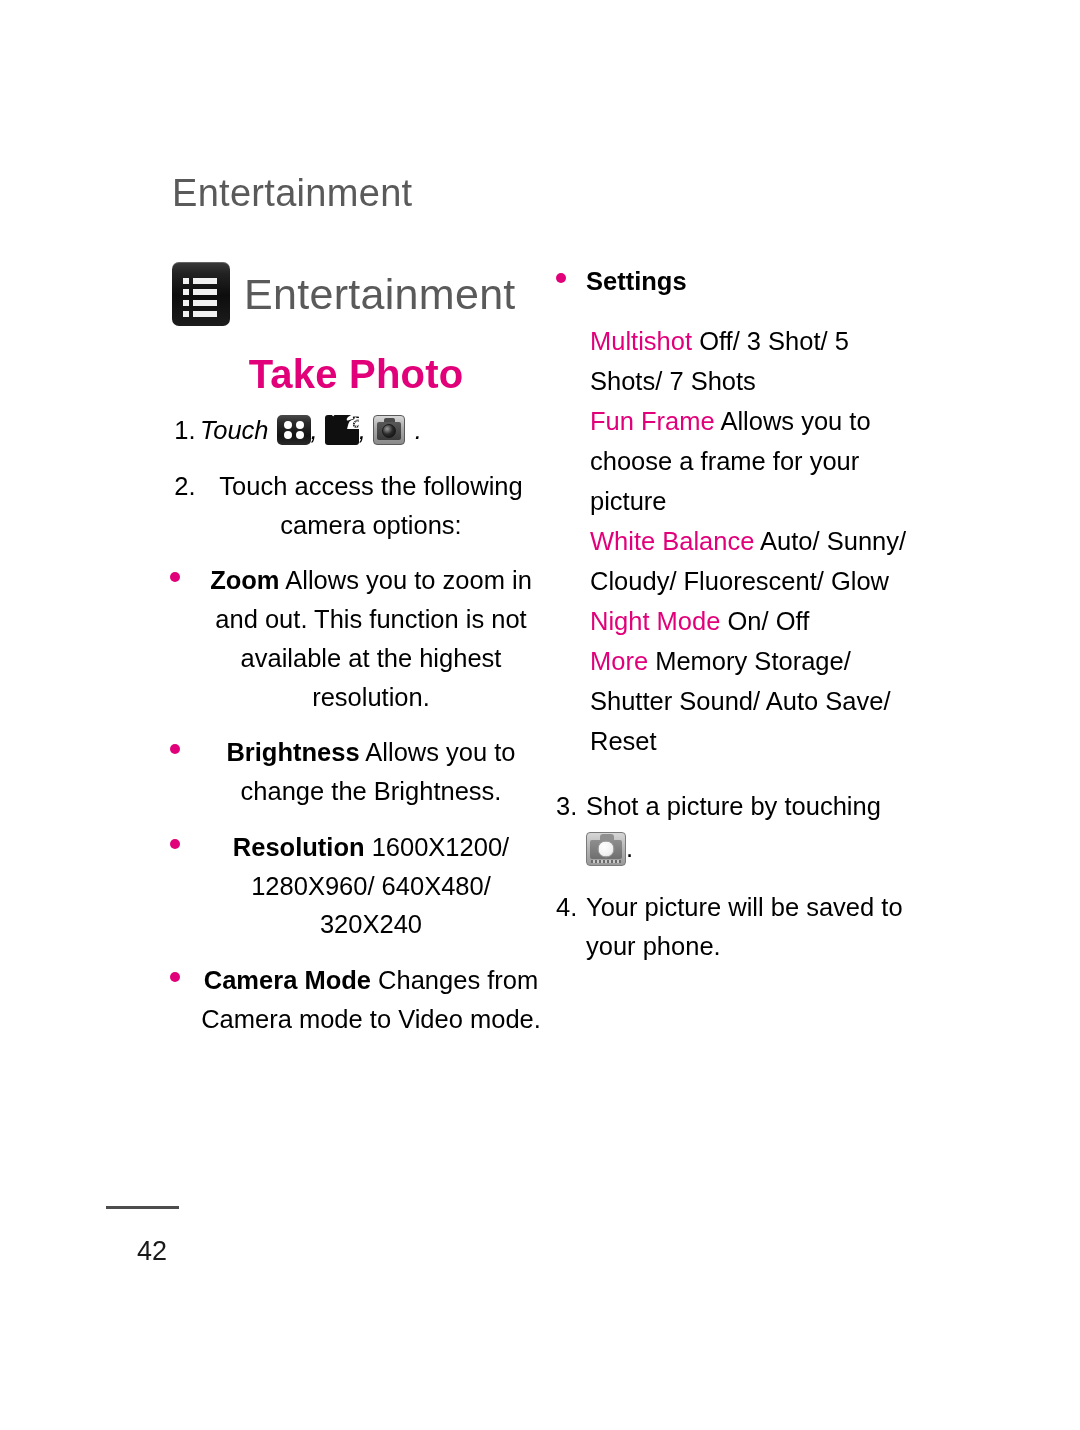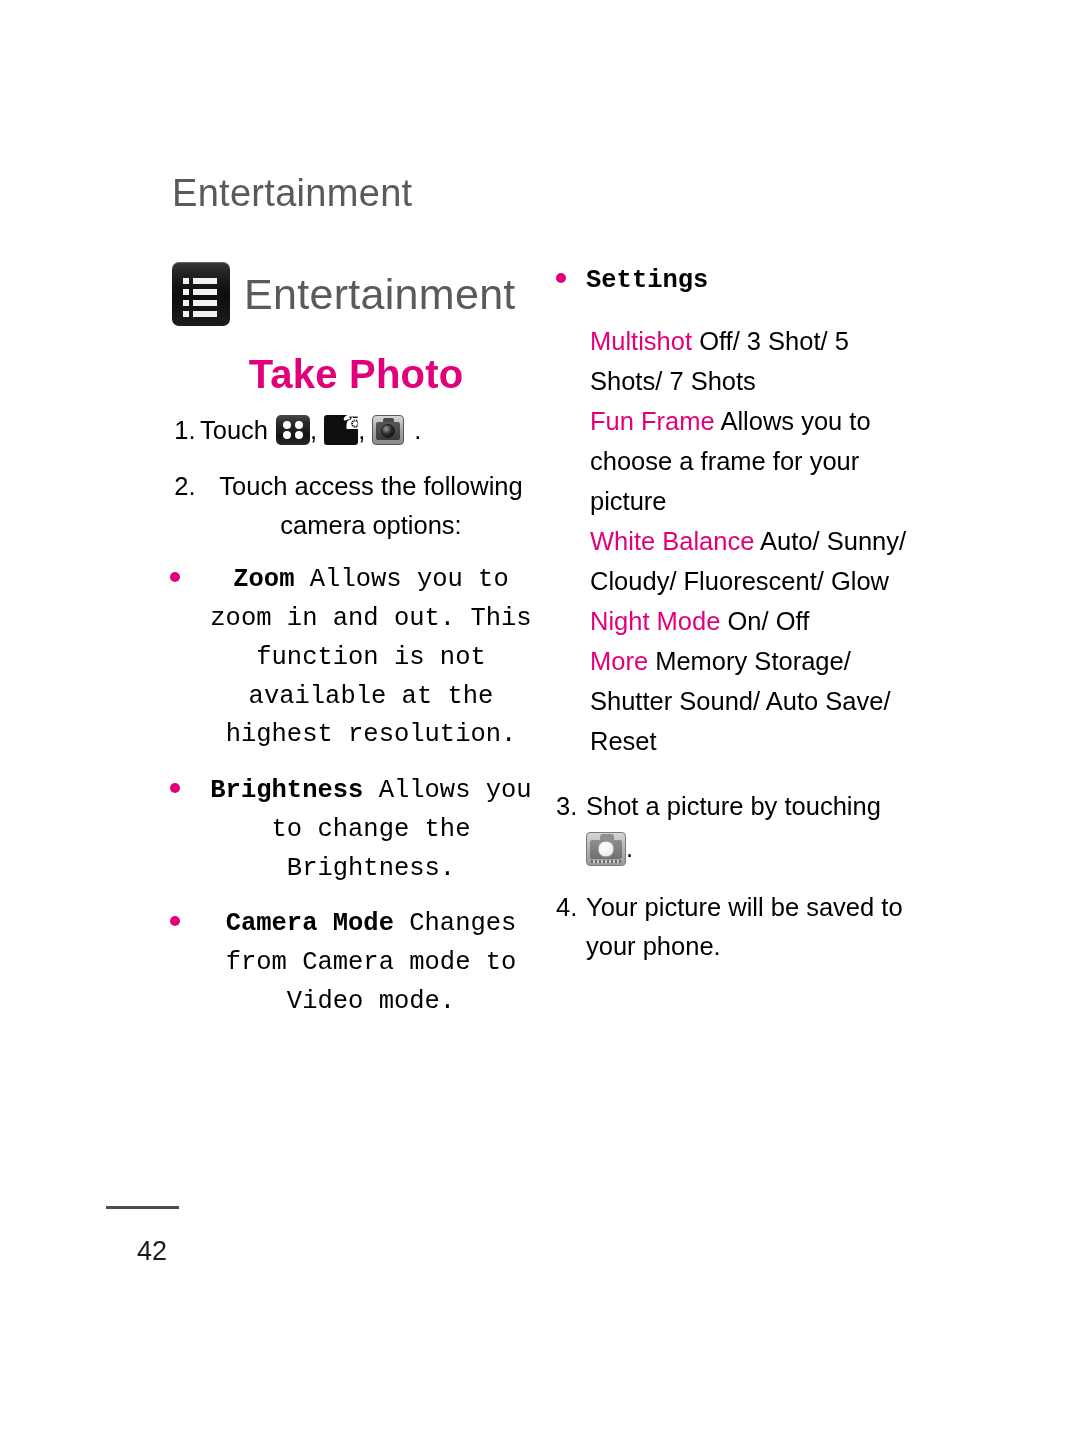--- a/index.html
+++ b/index.html
@@ -125,21 +125,21 @@
     width: 30px;
     padding-top: 11px;
   }
   .bullet .dot span {
     display: block;
     width: 10px;
     height: 10px;
     border-radius: 50%;
     background: #e2007a;
   }
-  .bullet .txt { flex: 1 1 auto; font-family: Liberation Mono, monospace; }
+  .bullet .txt { flex: 1 1 auto; }
   .bullet .lead { font-weight: 700; }
 
   
   .setting-line {
     font-size: 25.5px;
     line-height: 1.57;
     margin: 0;
     padding-left: 34px;
   }
   .setting-line .key { color: #e2007a; }
@@ -268,20 +268,21 @@
     height: 3px;
     background: repeating-linear-gradient(90deg,#6a6a6a 0 2px,#c9c9c9 2px 4px);
   }
 
   .touch-line {
     display: flex;
     align-items: center;
     font-size: 25.5px;
     line-height: 1.52;
     gap: 0;
+    font-style: italic;
   }
   .touch-line .gap { width: 8px; }
   .touch-line .sep { padding-right: 7px; }
 
   .step-cam-line {
     padding-left: 30px;
     display: flex;
     align-items: center;
     font-size: 25.5px;
     margin-top: 2px;
@@ -380,20 +381,28 @@
 
     <div class="bullet">
       <div class="dot">
           <span></span>
         </div>
       <div class="txt">
         <span class="lead">Brightness</span><span> Allows you to change the Brightness.</span>
       </div>
     </div>
 
+    <div class="bullet">
+      <div class="dot">
+          <span></span>
+        </div>
+      <div class="txt">
+        <span class="lead">Resolution</span><span> 1600X1200/ 1280X960/ 640X480/ 320X240</span>
+      </div>
+    </div>
 
 
     <div class="bullet">
       <div class="dot">
           <span></span>
         </div>
       <div class="txt">
         <span class="lead">Camera Mode</span><span> Changes from Camera mode to Video mode.</span>
       </div>
     </div>

